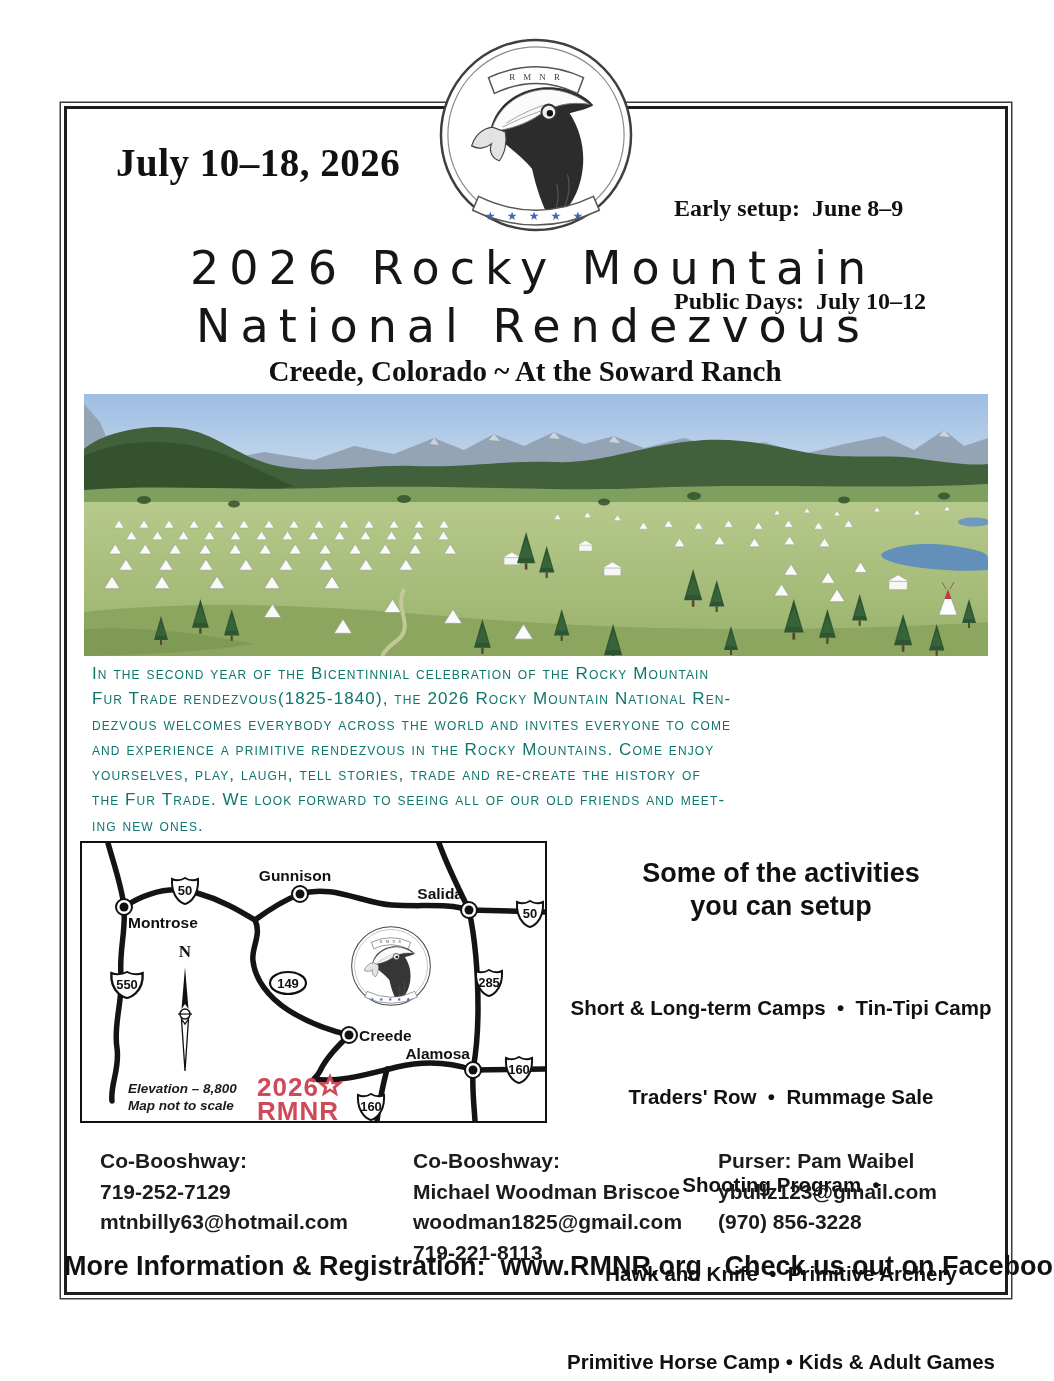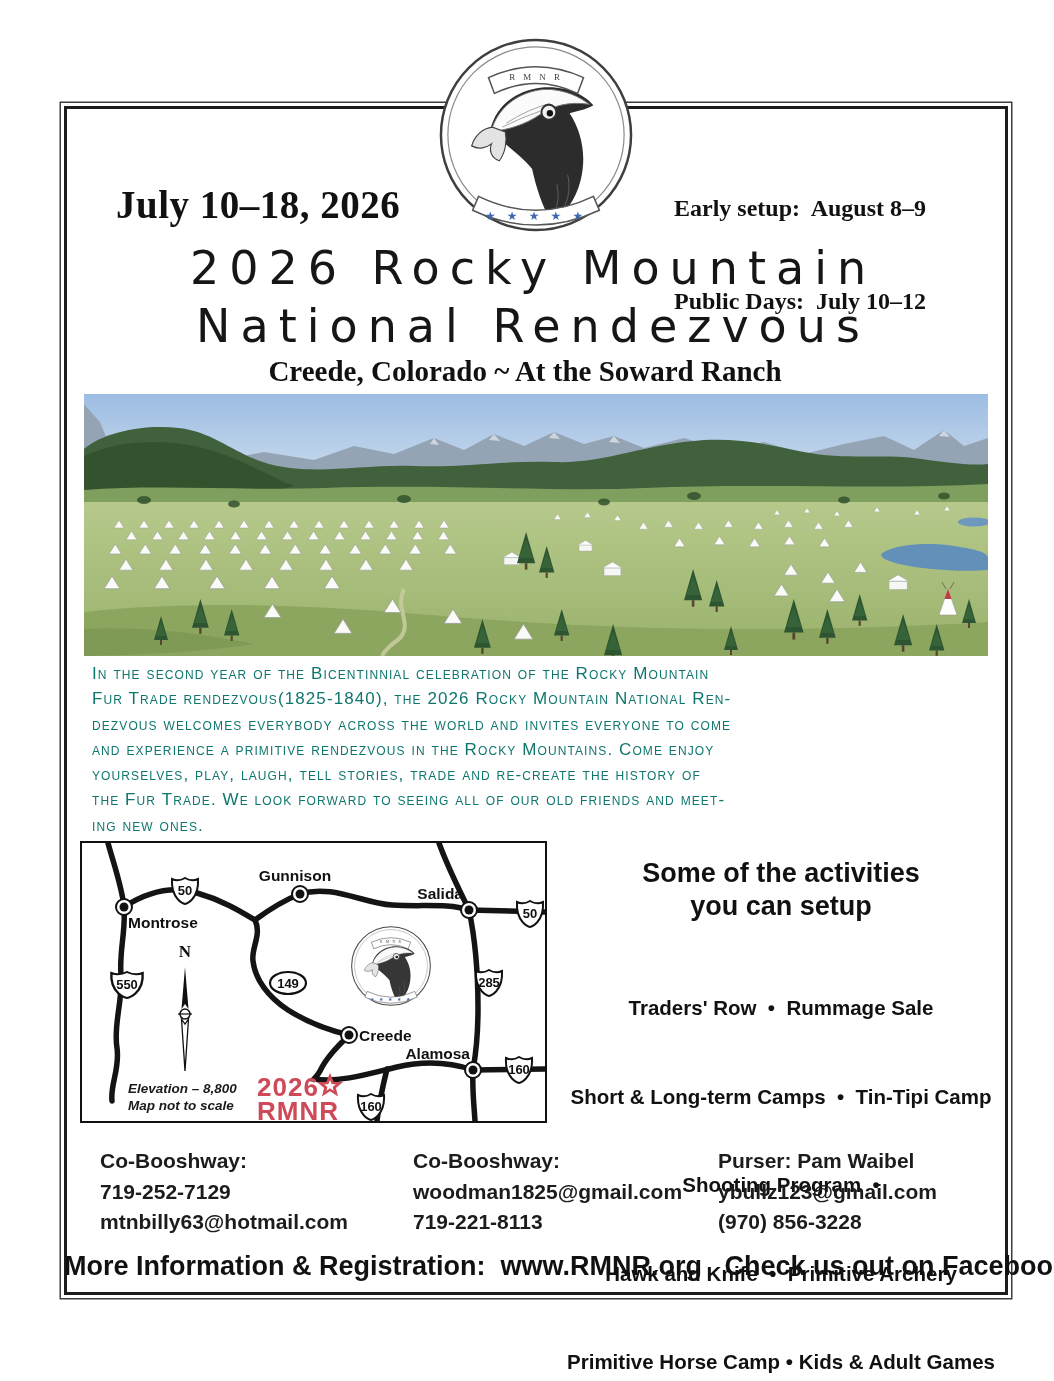--- a/index.html
+++ b/index.html
@@ -2,21 +2,21 @@
 <html><head>
 <meta charset="utf-8">
 <style>
   html,body{margin:0;padding:0;}
   body{width:1054px;height:1381px;position:relative;background:#fff;
        font-family:"Liberation Sans",sans-serif;color:#111;overflow:hidden;}
   .frame{position:absolute;left:64px;top:106px;width:938px;height:1183px;
          border:3px solid #1c1c1c;box-shadow:0 0 0 3px #fff,0 0 0 4.5px #3c3c3c;}
   .logo{position:absolute;left:437px;top:36px;width:198px;height:198px;z-index:6;}
   .date-left{position:absolute;left:116px;top:140px;font-family:"Liberation Serif",serif;
-         font-weight:bold;font-size:39px;letter-spacing:.5px;white-space:pre;margin-top:42px;}
+         font-weight:bold;font-size:39px;letter-spacing:.5px;white-space:pre;}
   .header-right{position:absolute;left:674px;top:131px;font-family:"Liberation Serif",serif;
          font-weight:bold;font-size:24px;line-height:31px;white-space:pre;}
   .title{position:absolute;left:64px;top:226px;width:938px;text-align:center;
          font-family:"DejaVu Sans",sans-serif;font-size:46px;line-height:58px;
          letter-spacing:10px;color:#161616;margin-top:13px;}
   .subtitle{position:absolute;left:56px;top:355px;width:938px;text-align:center;
          font-family:"Liberation Serif",serif;font-weight:bold;font-size:29px;}
   .photo{position:absolute;left:84px;top:394px;width:904px;height:262px;}
   .intro{position:absolute;left:92px;top:661px;width:908px;font-size:17px;
          line-height:25.3px;letter-spacing:1.1px;font-variant:small-caps;
@@ -63,21 +63,21 @@
       <text class="banner-stars" x="100" y="186">★ ★ ★ ★ ★</text>
     </g>
   </defs>
 </svg>
 
 <div>
   <div class="frame"></div>
 
   <div class="date-left">July 10–18, 2026</div>
   <div class="header-right">
-    <div>Early setup:  August 8–9</div>
+    <div>Early setup:  June 8–9</div>
     <div>Public Days:  July 10–12</div>
   </div>
 
   <svg class="logo" viewBox="0 0 200 200">
     <use href="#eagle-sym"></use>
   </svg>
 
   <div class="title">
     <div>2026 Rocky Mountain</div>
     <div>National Rendezvous</div>
@@ -347,36 +347,37 @@
       </g>
     </svg>
   </div>
 
   <div class="activities">
     <div class="act-heading">
       <div>Some of the activities</div>
       <div>you can setup</div>
     </div>
     <div class="act-lines">
+      <div>Short &amp; Long-term Camps  •  Tin-Tipi Camp</div>
       <div>Traders' Row  •  Rummage Sale</div>
-      <div>Short &amp; Long-term Camps  •  Tin-Tipi Camp</div>
       <div>Shooting Program  •</div>
       <div>Hawk and Knife  •  Primitive Archery</div>
       <div>Primitive Horse Camp • Kids &amp; Adult Games</div>
       
     </div>
   </div>
 
   <div class="contact c1">
     <div>Co-Booshway:</div>
     <div>719-252-7129</div>
     <div>mtnbilly63@hotmail.com</div>
   </div>
   <div class="contact c2">
     <div>Co-Booshway:</div>
+    <div>Michael Woodman Briscoe</div>
     <div>woodman1825@gmail.com</div>
     <div>719-221-8113</div>
   </div>
   <div class="contact c3">
     <div>Purser: Pam Waibel</div>
     <div>ybullz123@gmail.com</div>
     <div>(970) 856-3228</div>
   </div>
 
   <div class="footer">More Information &amp; Registration:  www.RMNR.org   Check us out on Facebook</div>

